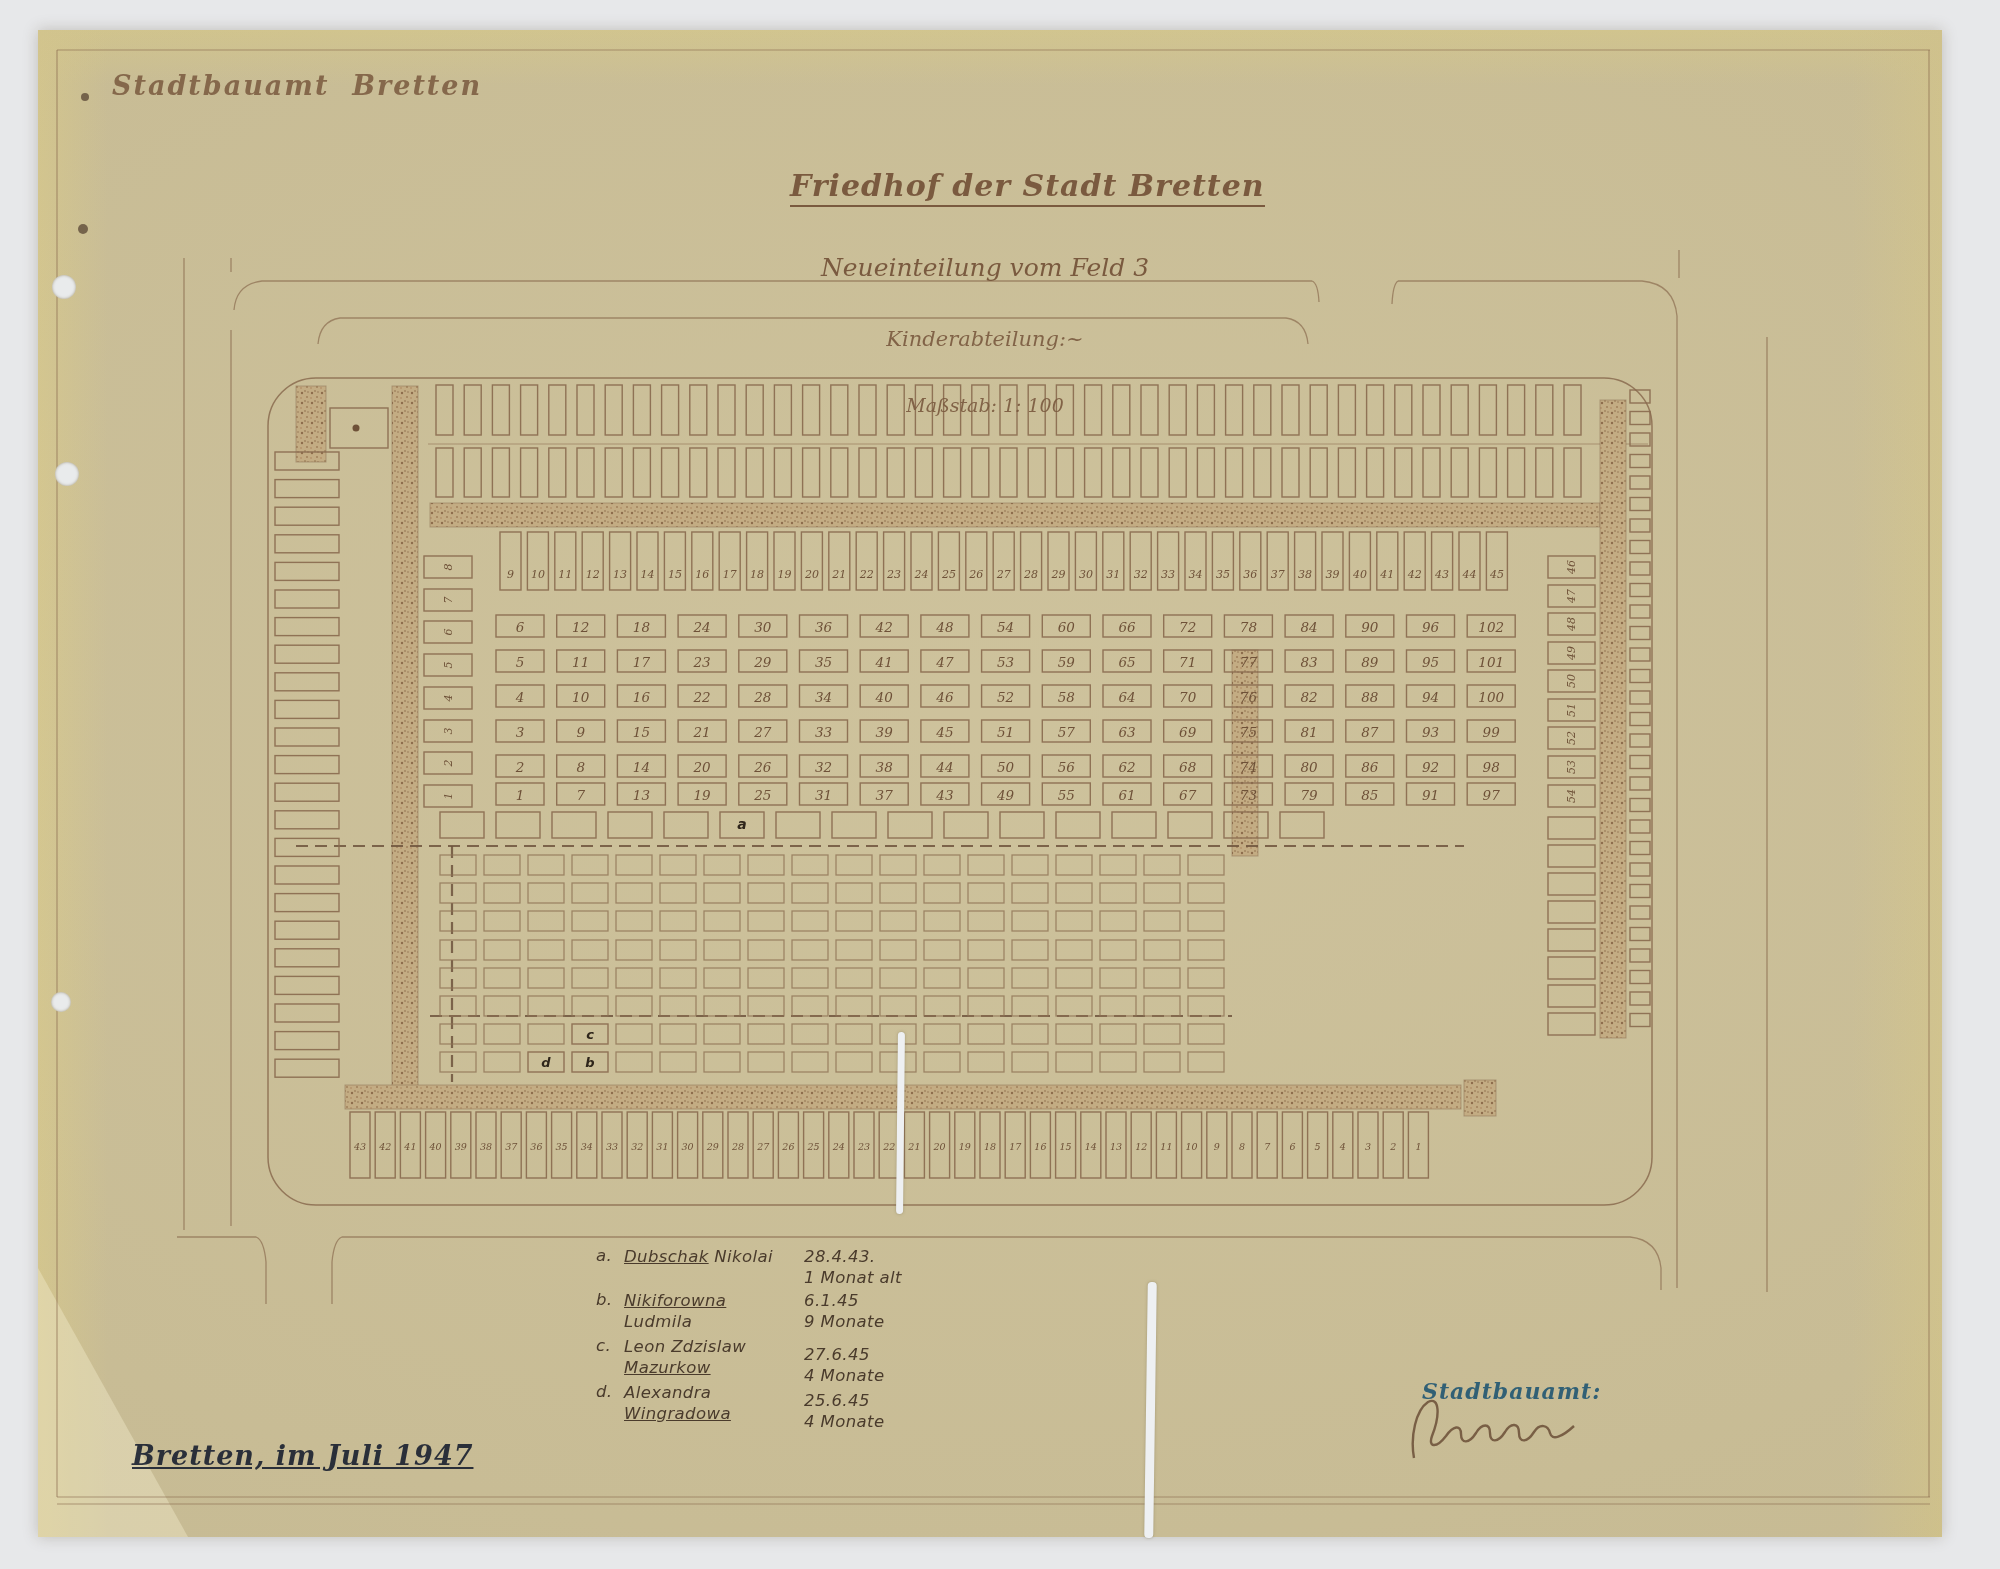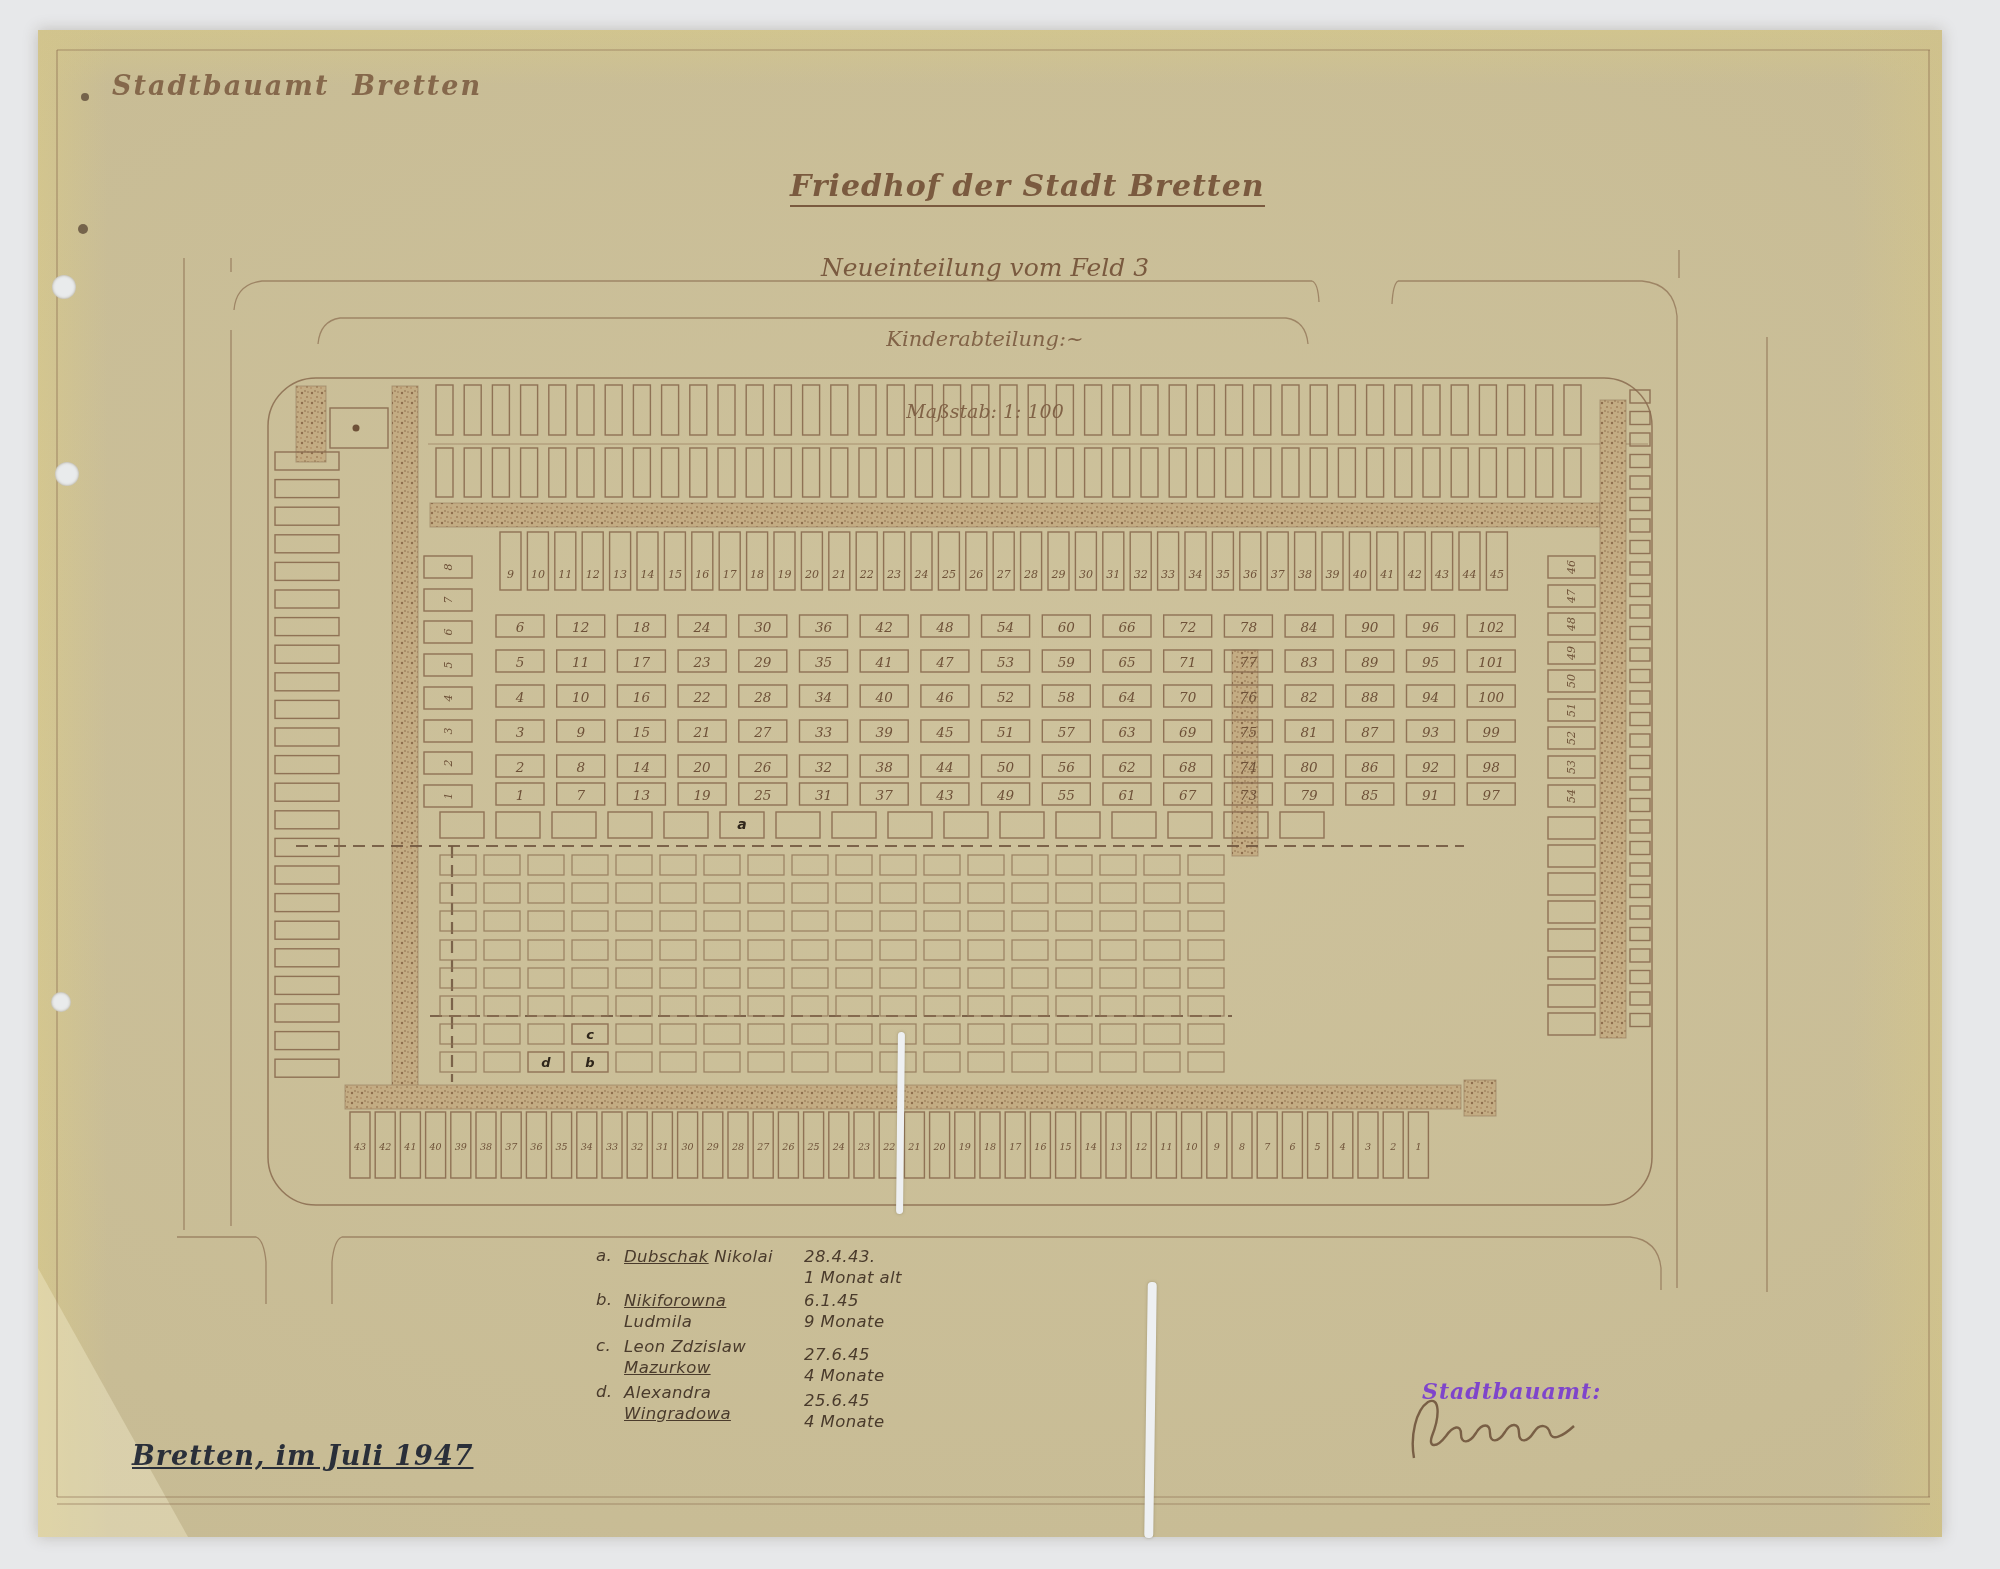--- a/index.html
+++ b/index.html
@@ -24,33 +24,33 @@
   .frame{stroke:#8a6b4f;stroke-width:1.2;opacity:.6;}
   .dash{fill:none;stroke:#6d523c;stroke-width:2.2;stroke-dasharray:12 7;opacity:.85;}
   .txt{position:absolute;white-space:pre;}
   .header-txt{left:112px;top:70px;font-size:27px;font-style:italic;font-weight:bold;
               color:#7a5a3f;opacity:.85;letter-spacing:2px;}
   .title-block{left:790px;top:130px;width:390px;text-align:center;color:#7a5a3f;}
   .title-l1{font-size:30px;font-style:italic;font-weight:bold;letter-spacing:1px;
             border-bottom:2px solid #7a5a3f;padding-bottom:2px;display:inline-block;}
   .title-l2{font-size:25px;font-style:italic;margin-top:8px;}
   .title-l3{font-size:21px;font-style:italic;margin-top:7px;opacity:.9;}
-  .title-l4{font-size:19px;font-style:italic;margin-top:11px;opacity:.9;}
+  .title-l4{font-size:19px;font-style:italic;margin-top:5px;opacity:.9;}
   .legend{position:absolute;left:596px;top:1240px;width:360px;
           font-family:"DejaVu Sans",sans-serif;font-style:italic;font-size:16.5px;
           color:#4a3b2c;letter-spacing:.4px;}
   .lrow{position:absolute;left:0;}
   .lkey{position:absolute;left:0;}
   .lnames{position:absolute;left:28px;width:170px;line-height:21px;}
   .ldates{position:absolute;left:208px;width:150px;line-height:21px;}
   .u{text-decoration:underline;}
   .footer-txt{left:132px;top:1440px;font-size:27px;font-style:italic;font-weight:bold;
               color:#0f172a;opacity:.85;letter-spacing:1px;text-decoration:underline;}
   .sig-label{left:1422px;top:1378px;font-size:22px;font-style:italic;font-weight:bold;
-             color:#6d28d9;opacity:.8;letter-spacing:1px;}
+             color:#0c4a6e;opacity:.8;letter-spacing:1px;}
   .tear{position:absolute;background:#eef0f2;border-radius:4px;box-shadow:0 0 3px rgba(120,110,80,.5);}
   .hole{position:absolute;border-radius:50%;background:#e9ebec;box-shadow:inset 0 0 3px rgba(120,105,70,.6);}
   .dot{position:absolute;border-radius:50%;background:#5f4c3a;opacity:.8;}
 </style>
 </head>
 <body>
 
 <div class="stage">
   <div class="paper"></div>
   <div class="fold"></div>

